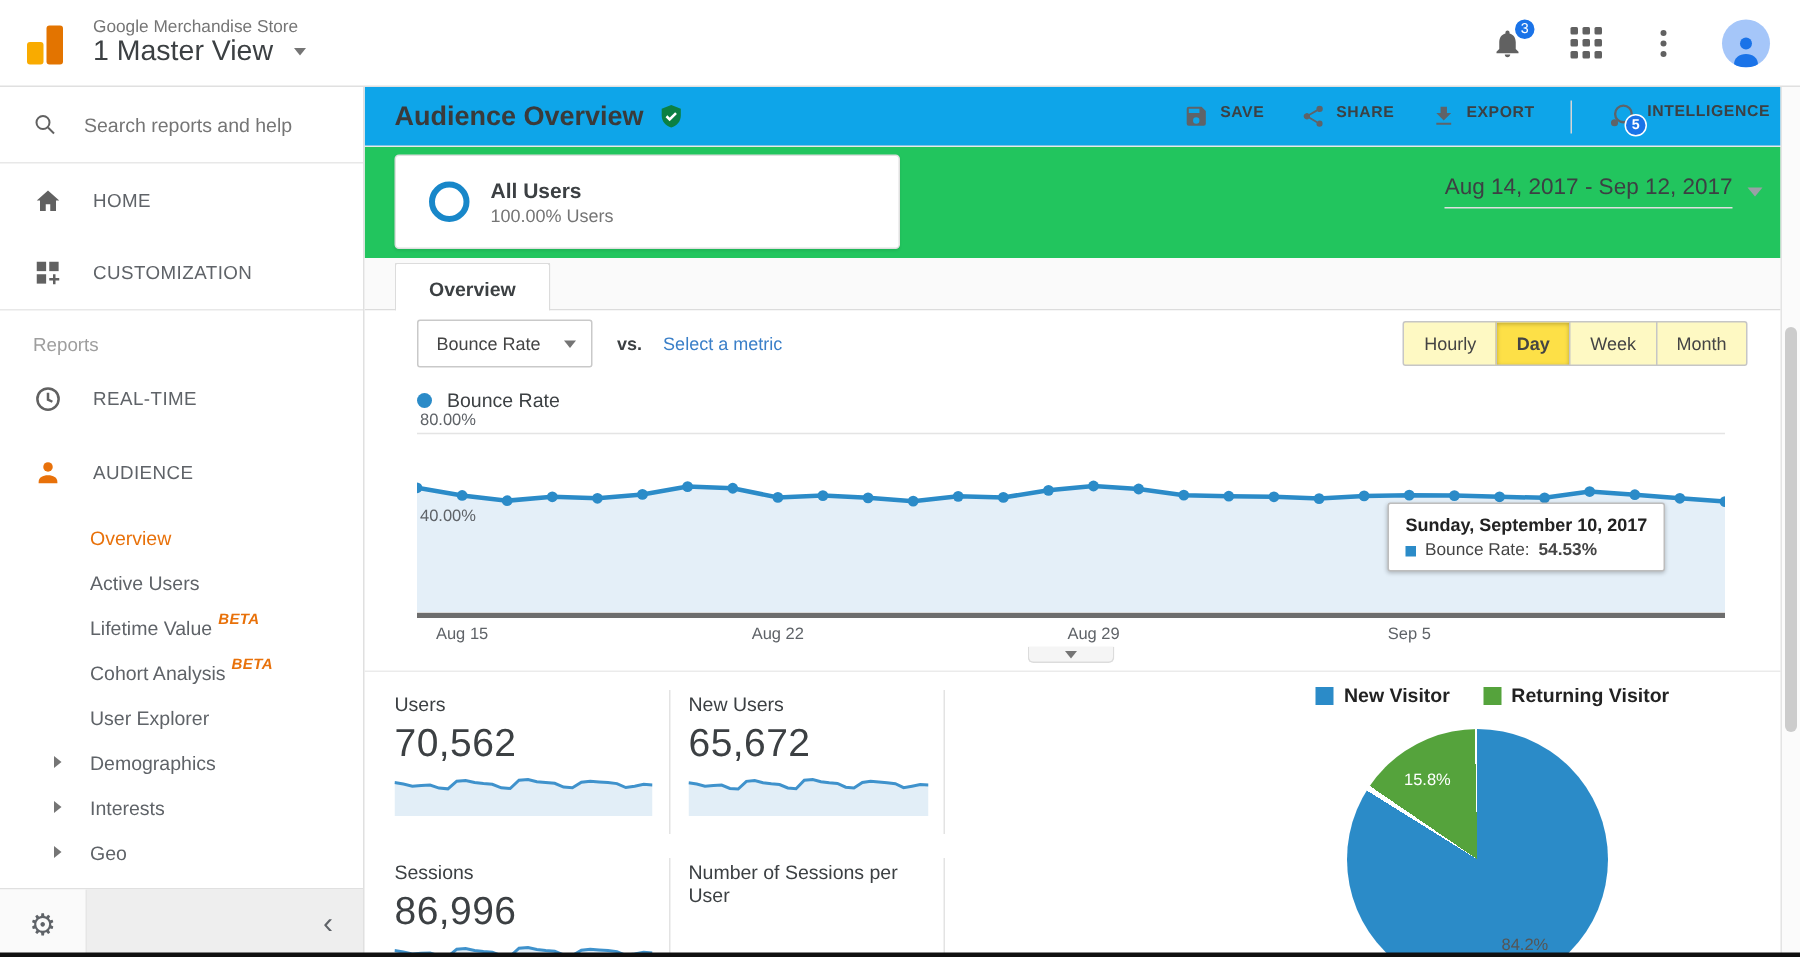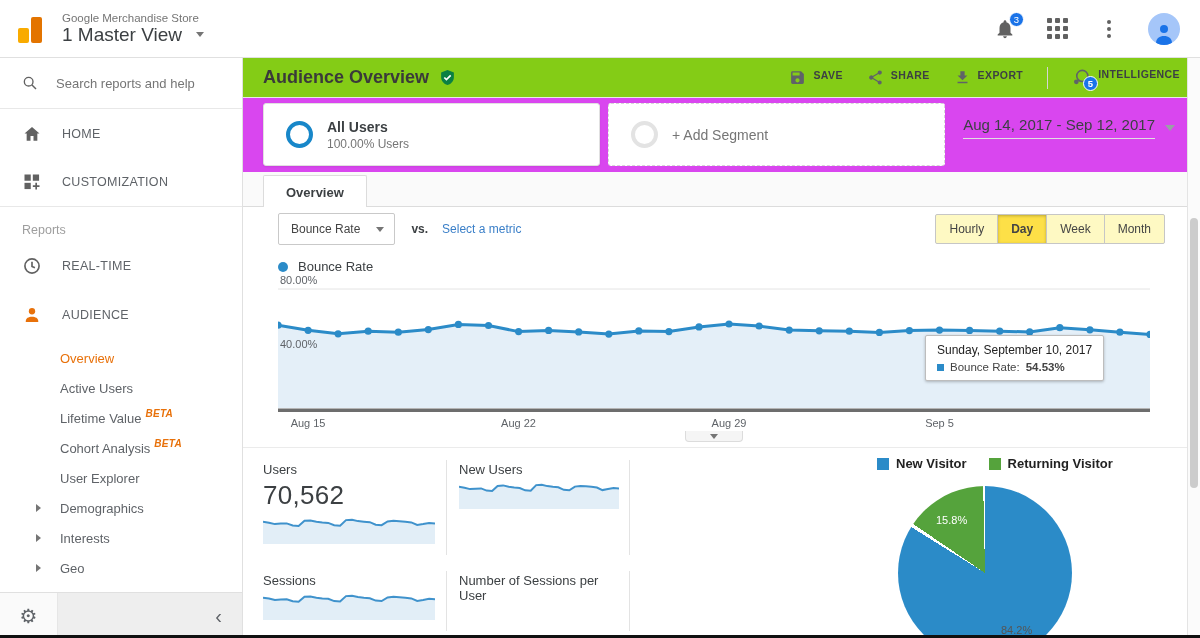--- a/index.html
+++ b/index.html
@@ -44,30 +44,30 @@
   .tri-right { width:0; height:0; border:4px solid transparent; border-left:5px solid #757575; border-right:0; }
   .tri-down { width:0; height:0; border:4.5px solid transparent; border-top:5.5px solid #757575; border-bottom:0; display:inline-block; }
   .side-bottom { position:absolute; bottom:0; left:0; width:100%; height:46px; border-top:1px solid #e0e0e0; display:flex; }
   .side-bottom .gear-box { width:58px; background:#fafafa; border-right:1px solid #e6e6e6; display:flex; align-items:center; justify-content:center; }
   .gear-glyph { font-family:"DejaVu Sans", sans-serif; font-size:20px; color:#5f6368; cursor:pointer; }
   .side-bottom .collapse-box { flex:1; background:#eeeeee; display:flex; align-items:center; justify-content:flex-end; padding-right:20px; }
   .collapse-arrow { font-size:20px; color:#5f6368; cursor:pointer; line-height:1; }
 
   
   .main { position:absolute; top:58px; left:243px; right:0; bottom:0; background:#fff; }
-  .page-header { position:absolute; top:0; left:0; right:0; height:40px; background:#84cc16;
+  .page-header { position:absolute; top:0; left:0; right:0; height:40px; background:#0ea5e9;
     border-bottom:1px solid #e8e8e8; display:flex; align-items:center; padding:0 20px; }
   .page-title { font-size:18px; font-weight:bold; color:#3a3a3a; display:flex; align-items:center; gap:10px; }
   .header-actions { margin-left:auto; display:flex; align-items:center; gap:24px; }
   .h-action { display:flex; gap:7px; font-size:10.5px; font-weight:bold; letter-spacing:.4px; color:#3c4043; cursor:pointer; }
   .h-divider { width:1px; height:22px; background:#d5d5d5; }
   .intel-wrap { position:relative; }
 
   
-  .segment-band { position:absolute; top:40px; left:0; right:0; height:74px; background:#d946ef; }
+  .segment-band { position:absolute; top:40px; left:0; right:0; height:74px; background:#22c55e; }
   .seg-card { position:absolute; top:5px; height:63px; border-radius:3px; display:flex; align-items:center; cursor:pointer; }
   .seg-card.all-users { left:20px; width:337px; background:#fff; border:1px solid #e0e0e0; box-shadow:0 1px 2px rgba(0,0,0,.08); }
   .seg-card.add-seg { left:365px; width:337px; border:1px dashed #d6d6d6; background:#fff; }
   .seg-ring { width:27px; height:27px; border-radius:50%; margin:0 14px 0 22px; }
   .ring-blue { border:4px solid #1887c9; }
   .ring-gray { border:4px solid #e3e3e3; }
   .seg-title { font-size:14px; font-weight:bold; color:#3c4043; }
   .seg-sub { font-size:12px; color:#757575; margin-top:2px; }
   .add-seg-label { font-size:14px; color:#757575; }
   .date-range { position:absolute; right:25px; top:18px; display:flex; align-items:center; gap:10px; cursor:pointer; }
@@ -100,21 +100,21 @@
   .chart-area { position:absolute; left:35px; top:74px; width:872px; height:162px; }
   .ytick { position:absolute; left:2px; font-size:11px; color:#5f6368; background:transparent; }
   .ytick.t80 { top:-7px; } .ytick.t40 { top:57px; }
   .x-axis { position:absolute; top:134px; left:0; width:100%; height:16px; }
   .x-axis span { position:absolute; transform:translateX(-50%); font-size:11px; color:#5f6368; top:2px; }
   .collapse-pill { position:absolute; top:150px; left:50%; transform:translateX(-50%); width:58px; height:11px;
     background:#f5f5f5; border:1px solid #dcdcdc; border-top:none; border-radius:0 0 4px 4px;
     display:flex; align-items:center; justify-content:center; cursor:pointer; }
   .chart-tooltip { position:absolute; left:647px; top:54px; background:#fff; border:1px solid #bdbdbd; border-radius:2px;
     box-shadow:0 1px 3px rgba(0,0,0,.25); padding:7px 11px; z-index:6; white-space:nowrap; }
-  .tt-title { font-size:12px; font-weight:normal; color:#222; margin-bottom:4px; }
+  .tt-title { font-size:12px; font-weight:bold; color:#222; margin-bottom:4px; }
   .tt-line { display:flex; align-items:center; gap:6px; font-size:11.5px; color:#444; }
   .tt-swatch { width:7px; height:7px; }
   .tt-value { font-weight:bold; }
 
   
   .metrics-area { position:absolute; top:240px; left:0; right:0; bottom:-40px; border-top:1px solid #ebebeb; }
   .metric-grid { position:absolute; left:20px; top:12px; display:grid; grid-template-columns:184px 183px; grid-row-gap:16px; }
   .metric-cell { border-right:1px solid #e3e3e3; padding:2px 10px 6px 0; }
   .metric-cell.col2 { padding-left:12px; }
   .m-label { font-size:13px; color:#3c4043; margin-bottom:3px; }
@@ -318,24 +318,20 @@
     </div>
   </div>
 
   <div class="segment-band">
     <div class="seg-card all-users">
       <span class="seg-ring ring-blue"></span>
       <span>
         <div class="seg-title">All Users</div>
         <div class="seg-sub">100.00% Users</div>
       </span>
-    </div>
-    <div class="seg-card add-seg">
-      <span class="seg-ring ring-gray"></span>
-      <span class="add-seg-label">+ Add Segment</span>
     </div>
     <div class="date-range">
       <span class="dr-text">Aug 14, 2017 - Sep 12, 2017</span>
       <span class="date-caret"></span>
     </div>
   </div>
 
   <div class="tabstrip">
     <div class="tab">
       <span>Overview</span>
@@ -428,27 +424,29 @@
         <div class="metric-cell">
           <div class="m-label">Users</div>
           <div class="m-value">70,562</div>
           <svg width="172" height="30">
               <path d="M0.0,6.7L5.9,7.7L11.9,9.1L17.8,8.6L23.7,8.4L29.7,10.4L35.6,10.9L41.5,5.8L47.4,5.4L53.4,6.7L59.3,7.4L65.2,7.9L71.2,10.2L77.1,10.7L83.0,5.1L89.0,4.7L94.9,6.1L100.8,6.7L106.8,7.2L112.7,9.7L118.6,10.2L124.6,6.5L130.5,5.8L136.4,6.3L142.3,6.7L148.3,7.4L154.2,10.0L160.1,9.1L166.1,7.9L172.0,8.4L172,29L0,29Z" fill="#e2eef7" stroke="none"></path>
               <path d="M0.0,6.7L5.9,7.7L11.9,9.1L17.8,8.6L23.7,8.4L29.7,10.4L35.6,10.9L41.5,5.8L47.4,5.4L53.4,6.7L59.3,7.4L65.2,7.9L71.2,10.2L77.1,10.7L83.0,5.1L89.0,4.7L94.9,6.1L100.8,6.7L106.8,7.2L112.7,9.7L118.6,10.2L124.6,6.5L130.5,5.8L136.4,6.3L142.3,6.7L148.3,7.4L154.2,10.0L160.1,9.1L166.1,7.9L172.0,8.4" fill="none" stroke="#3f92cc" stroke-width="2"></path>
             </svg>
         </div>
         <div class="metric-cell col2">
           <div class="m-label">New Users</div>
+          <div class="m-value">65,672</div>
           <svg width="160" height="30">
               <path d="M0.0,6.8L5.5,7.7L11.0,9.1L16.6,8.7L22.1,8.4L27.6,10.6L33.1,11.0L38.6,5.9L44.1,5.4L49.7,6.8L55.2,7.5L60.7,8.0L66.2,10.3L71.7,10.8L77.2,5.1L82.8,4.7L88.3,6.1L93.8,6.8L99.3,7.3L104.8,9.8L110.3,10.3L115.9,6.6L121.4,5.9L126.9,6.3L132.4,6.8L137.9,7.5L143.4,10.1L149.0,9.1L154.5,8.0L160.0,8.4L160,29L0,29Z" fill="#e2eef7" stroke="none"></path>
               <path d="M0.0,6.8L5.5,7.7L11.0,9.1L16.6,8.7L22.1,8.4L27.6,10.6L33.1,11.0L38.6,5.9L44.1,5.4L49.7,6.8L55.2,7.5L60.7,8.0L66.2,10.3L71.7,10.8L77.2,5.1L82.8,4.7L88.3,6.1L93.8,6.8L99.3,7.3L104.8,9.8L110.3,10.3L115.9,6.6L121.4,5.9L126.9,6.3L132.4,6.8L137.9,7.5L143.4,10.1L149.0,9.1L154.5,8.0L160.0,8.4" fill="none" stroke="#3f92cc" stroke-width="2"></path>
             </svg>
         </div>
         <div class="metric-cell">
           <div class="m-label">Sessions</div>
+          <div class="m-value">86,996</div>
           <svg width="172" height="30">
               <path d="M0.0,6.7L5.9,7.6L11.9,9.0L17.8,8.5L23.7,8.3L29.7,10.3L35.6,10.8L41.5,5.8L47.4,5.4L53.4,6.7L59.3,7.4L65.2,7.8L71.2,10.1L77.1,10.5L83.0,5.1L89.0,4.7L94.9,6.0L100.8,6.7L106.8,7.2L112.7,9.6L118.6,10.1L124.6,6.5L130.5,5.8L136.4,6.3L142.3,6.7L148.3,7.4L154.2,9.9L160.1,9.0L166.1,7.8L172.0,8.3L172,29L0,29Z" fill="#e2eef7" stroke="none"></path>
               <path d="M0.0,6.7L5.9,7.6L11.9,9.0L17.8,8.5L23.7,8.3L29.7,10.3L35.6,10.8L41.5,5.8L47.4,5.4L53.4,6.7L59.3,7.4L65.2,7.8L71.2,10.1L77.1,10.5L83.0,5.1L89.0,4.7L94.9,6.0L100.8,6.7L106.8,7.2L112.7,9.6L118.6,10.1L124.6,6.5L130.5,5.8L136.4,6.3L142.3,6.7L148.3,7.4L154.2,9.9L160.1,9.0L166.1,7.8L172.0,8.3" fill="none" stroke="#3f92cc" stroke-width="2"></path>
             </svg>
         </div>
         <div class="metric-cell col2">
           <div class="m-label">Number of Sessions per User</div>
 
         </div>
       </div>

